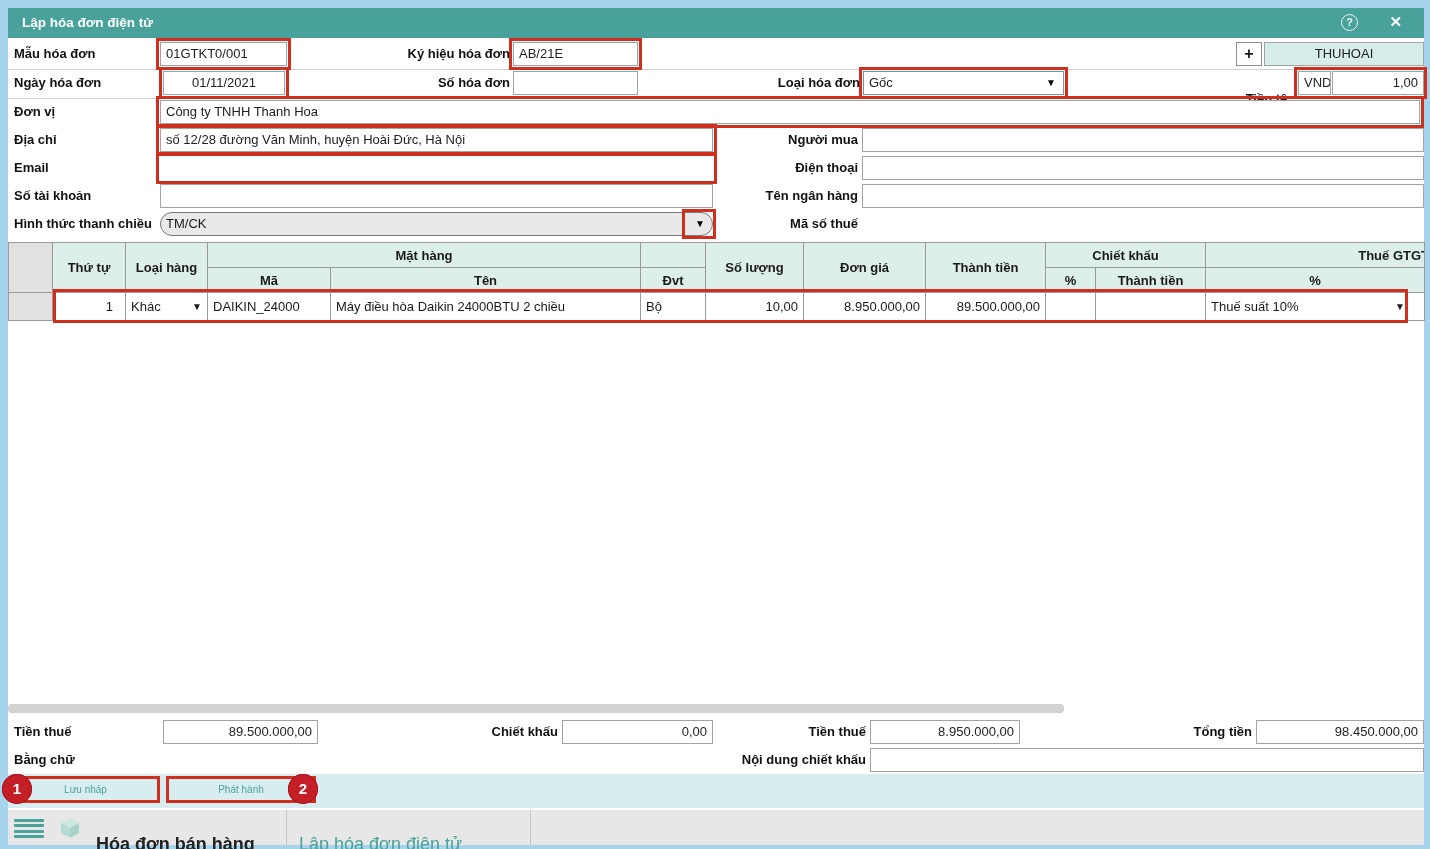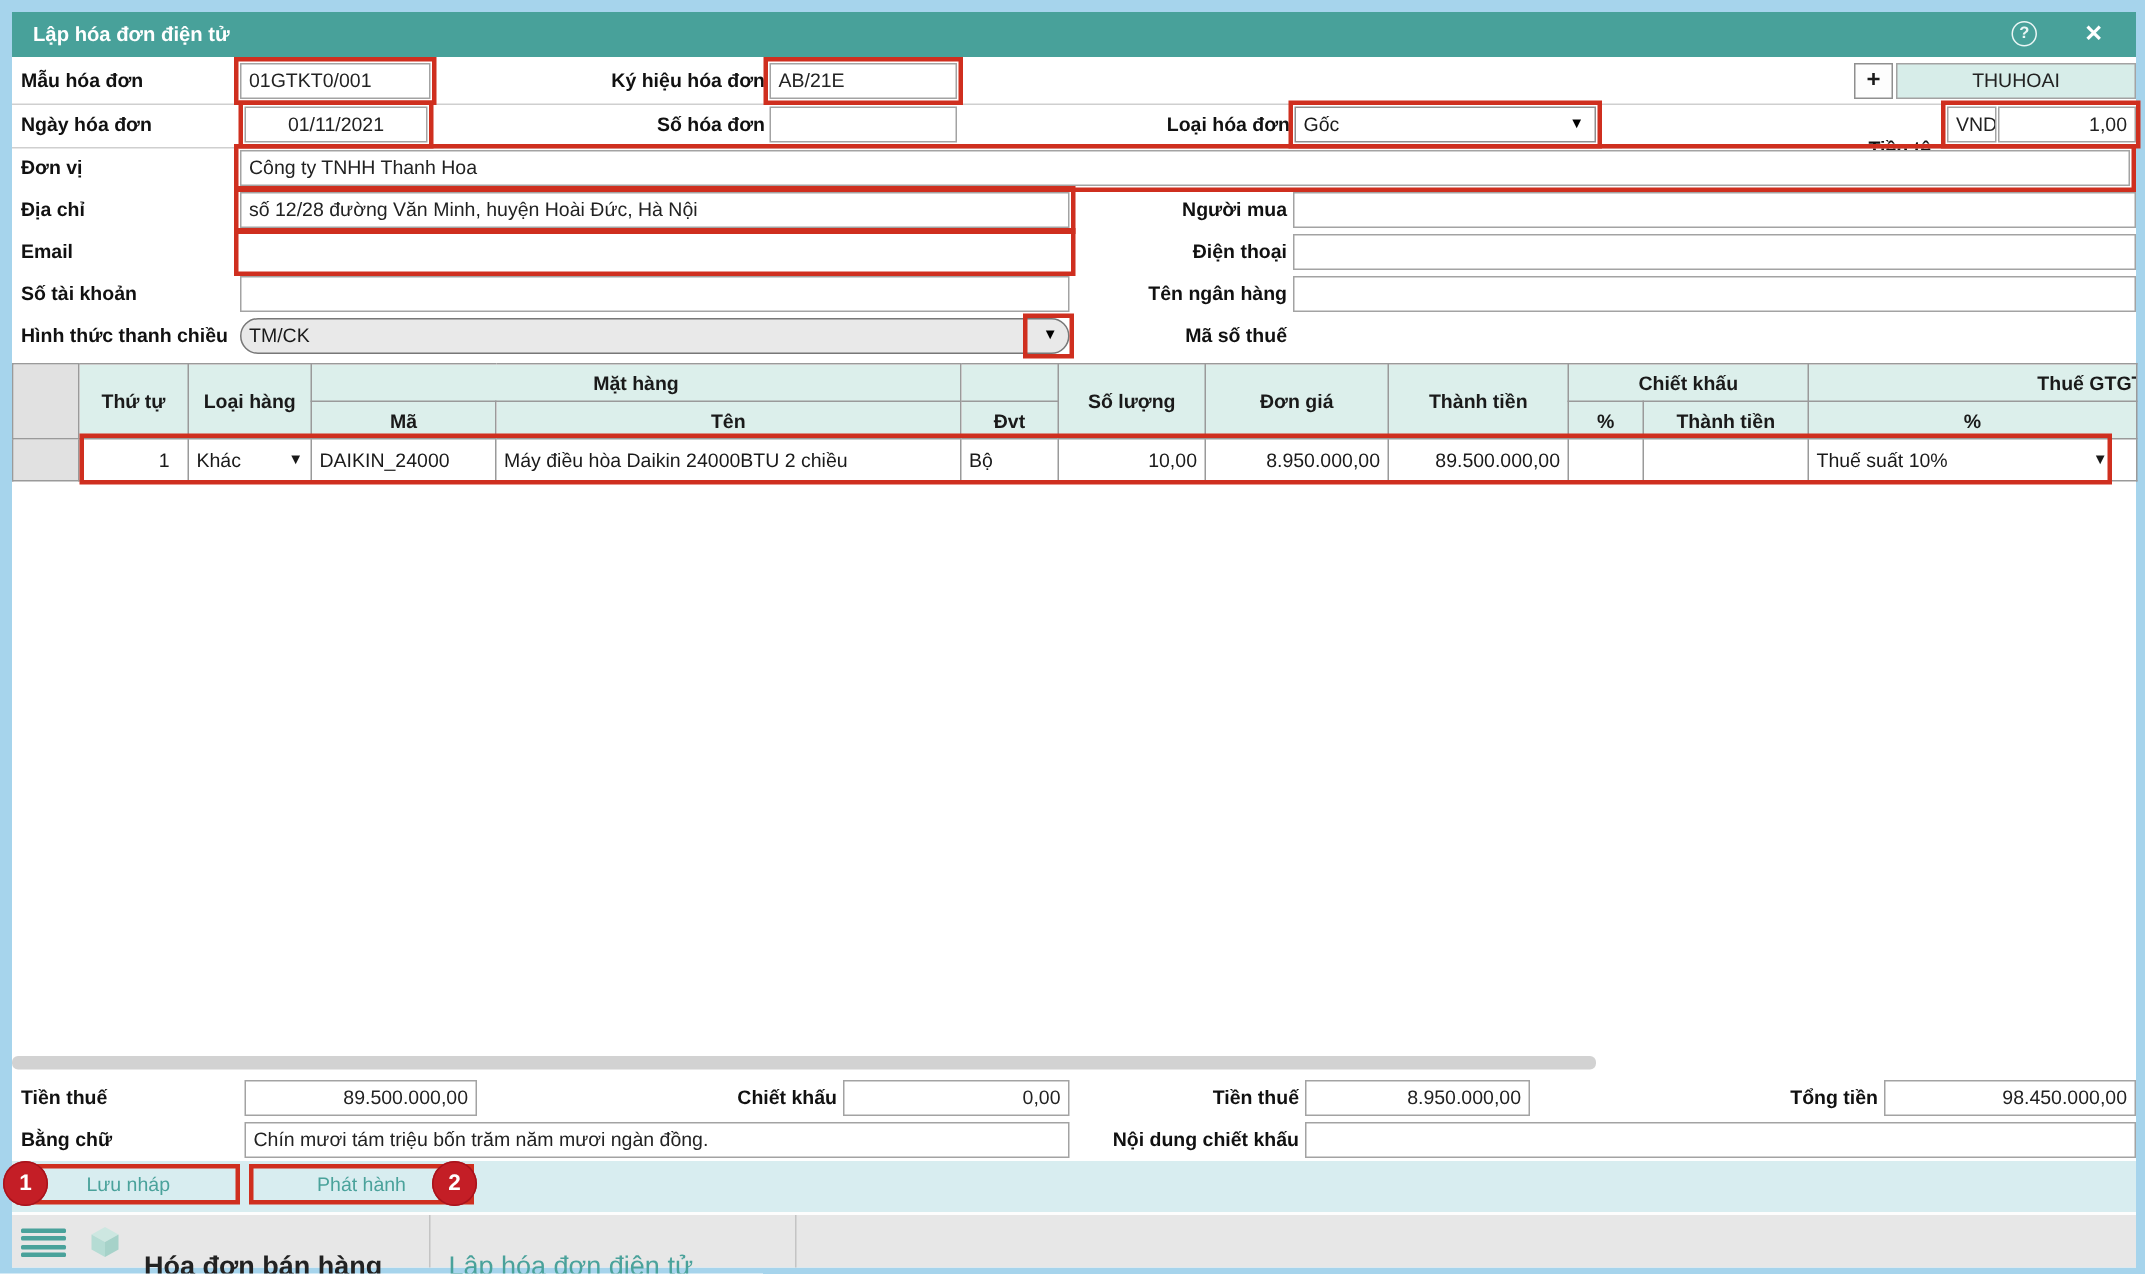--- a/index.html
+++ b/index.html
@@ -59,21 +59,21 @@
   table.grid td.num { text-align:right; }
   .cellflex { display:flex; justify-content:space-between; align-items:center; }
   .cellflex .arr { font-size:10px; }
   .clipright { position:relative; left:8px; text-align:right; font-weight:bold; }
   
   .hscroll-thumb { position:absolute; left:0; top:696px; width:1056px; height:9px; background:#d2d2d2; border-radius:4px; cursor:pointer; }
   
   .btnstrip { position:absolute; left:0; top:766px; width:1416px; height:34px; background:#d8edf0; }
   .softbtn {
     position:absolute; top:768px; height:27px; background:#d8edf0; color:#4aa29b;
-    border:3px solid #cf2f1f; text-align:center; line-height:21px; font-size:13px; cursor:pointer;
+    border:3px solid #cf2f1f; text-align:center; line-height:21px; font-size:10px; cursor:pointer;
   }
   .stepcircle {
     position:absolute; width:30px; height:30px; border-radius:50%; background:#c41e26;
     color:#fff; font-weight:bold; font-size:15px; text-align:center; line-height:30px; z-index:10;
     box-shadow:0 0 0 1px #a8131c inset;
   }
   
   .taskbar { position:absolute; left:0; top:800px; width:1416px; height:37px; background:#e7e7e7; border-top:2px solid #fdfdfd; }
   .hamburger { position:absolute; left:6px; top:6px; width:30px; height:24px; cursor:pointer; }
   .hamburger div { height:3px; background:#4aa29b; margin:2.5px 0; border-radius:1px; }
@@ -222,21 +222,20 @@
   <span class="lbl" style="left:6px;top:711px;">Tiền thuế</span>
   <div class="inp num" style="left:155px;top:712px;width:155px;">89.500.000,00</div>
   <span class="lbl r" style="left:440px;top:711px;width:110px;">Chiết khấu</span>
   <div class="inp num" style="left:554px;top:712px;width:151px;">0,00</div>
   <span class="lbl r" style="left:770px;top:711px;width:88px;">Tiền thuế</span>
   <div class="inp num" style="left:862px;top:712px;width:150px;">8.950.000,00</div>
   <span class="lbl r" style="left:1150px;top:711px;width:94px;">Tổng tiền</span>
   <div class="inp num" style="left:1248px;top:712px;width:168px;">98.450.000,00</div>
 
   <span class="lbl" style="left:6px;top:739px;">Bằng chữ</span>
-  <div class="inp" style="left:155px;top:740px;width:550px;">Chín mươi tám triệu bốn trăm năm mươi ngàn đồng.</div>
   <span class="lbl r" style="left:710px;top:739px;width:148px;">Nội dung chiết khấu</span>
   <div class="inp" style="left:862px;top:740px;width:554px;"></div>
 
   <div class="btnstrip"></div>
   <div class="softbtn" style="left:3px;width:149px;">Lưu nháp</div>
   <div class="softbtn" style="left:158px;width:150px;">Phát hành</div>
   <div class="stepcircle" style="left:-6px;top:766px;">1</div>
   <div class="stepcircle" style="left:280px;top:766px;">2</div>
 
   <div class="taskbar">

